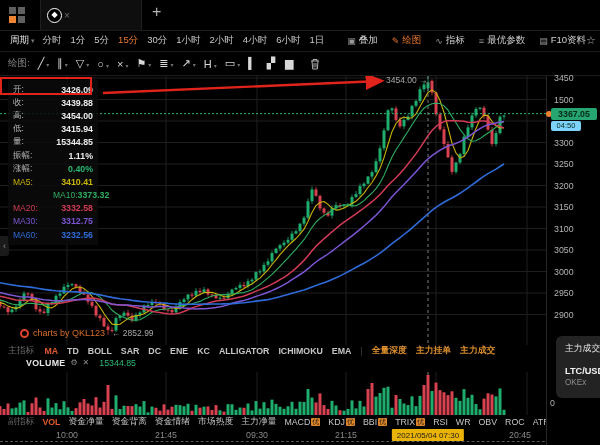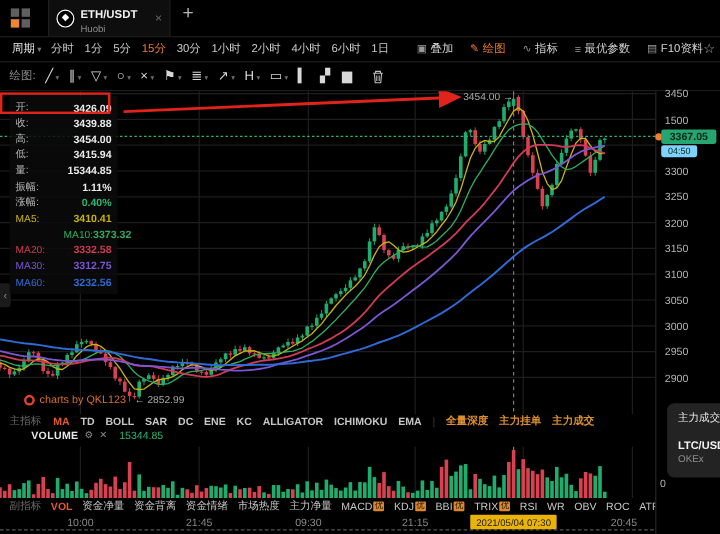--- a/index.html
+++ b/index.html
@@ -129,24 +129,20 @@
 
   <div class="tabbar">
     <div class="grid-icon">
         <span style="background: rgb(95, 95, 95);"></span>
         <span style="background: rgb(95, 95, 95);"></span>
         <span style="background: rgb(239, 132, 50);"></span>
         <span style="background: rgb(95, 95, 95);"></span>
       </div>
     <div class="tab">
       <span class="coin-icon">◆</span>
-      <span class="tab-text">
-        <span class="tab-title">ETH/USDT</span>
-        <span class="tab-sub" style="display:block">Huobi</span>
-      </span>
       <span class="tab-close">×</span>
     </div>
     <div class="add-tab">+</div>
   </div>
 
   <div class="tfbar" id="tfbar">
       <span class="tf-period">周期</span>
       <span class="tf-caret">▾</span>
       <span class="tf-item">分时</span>
       <span class="tf-item">1分</span>

